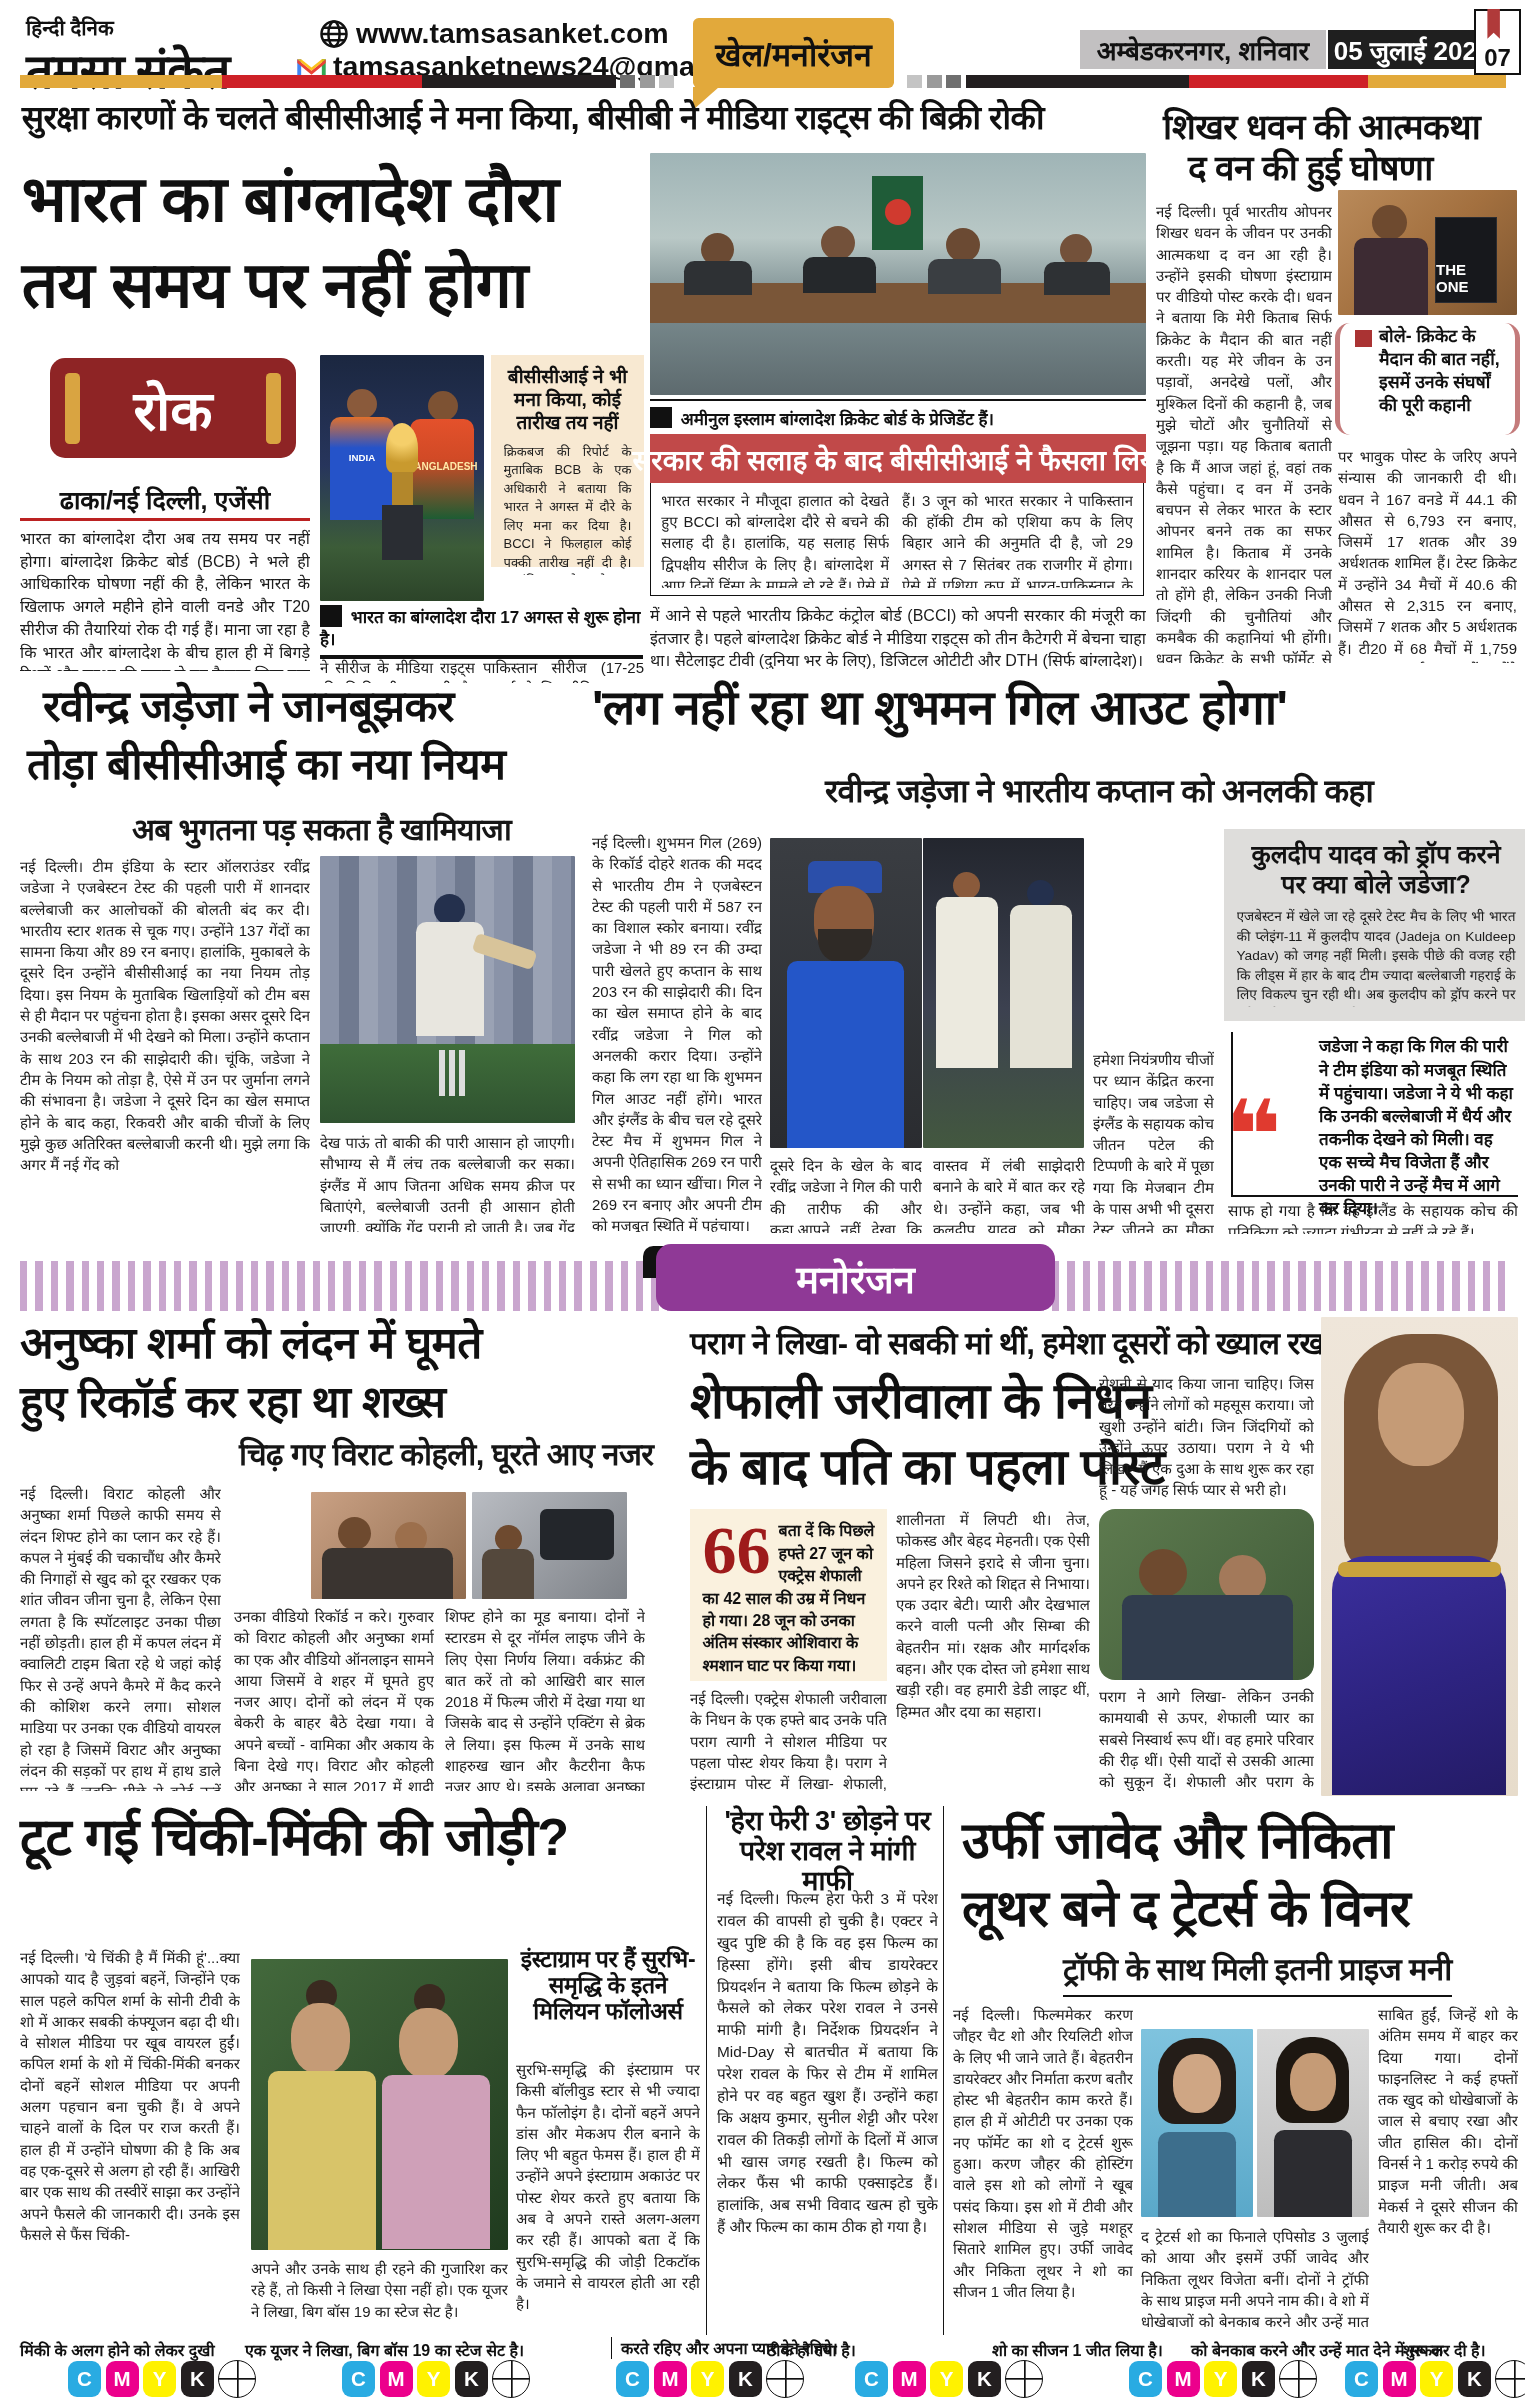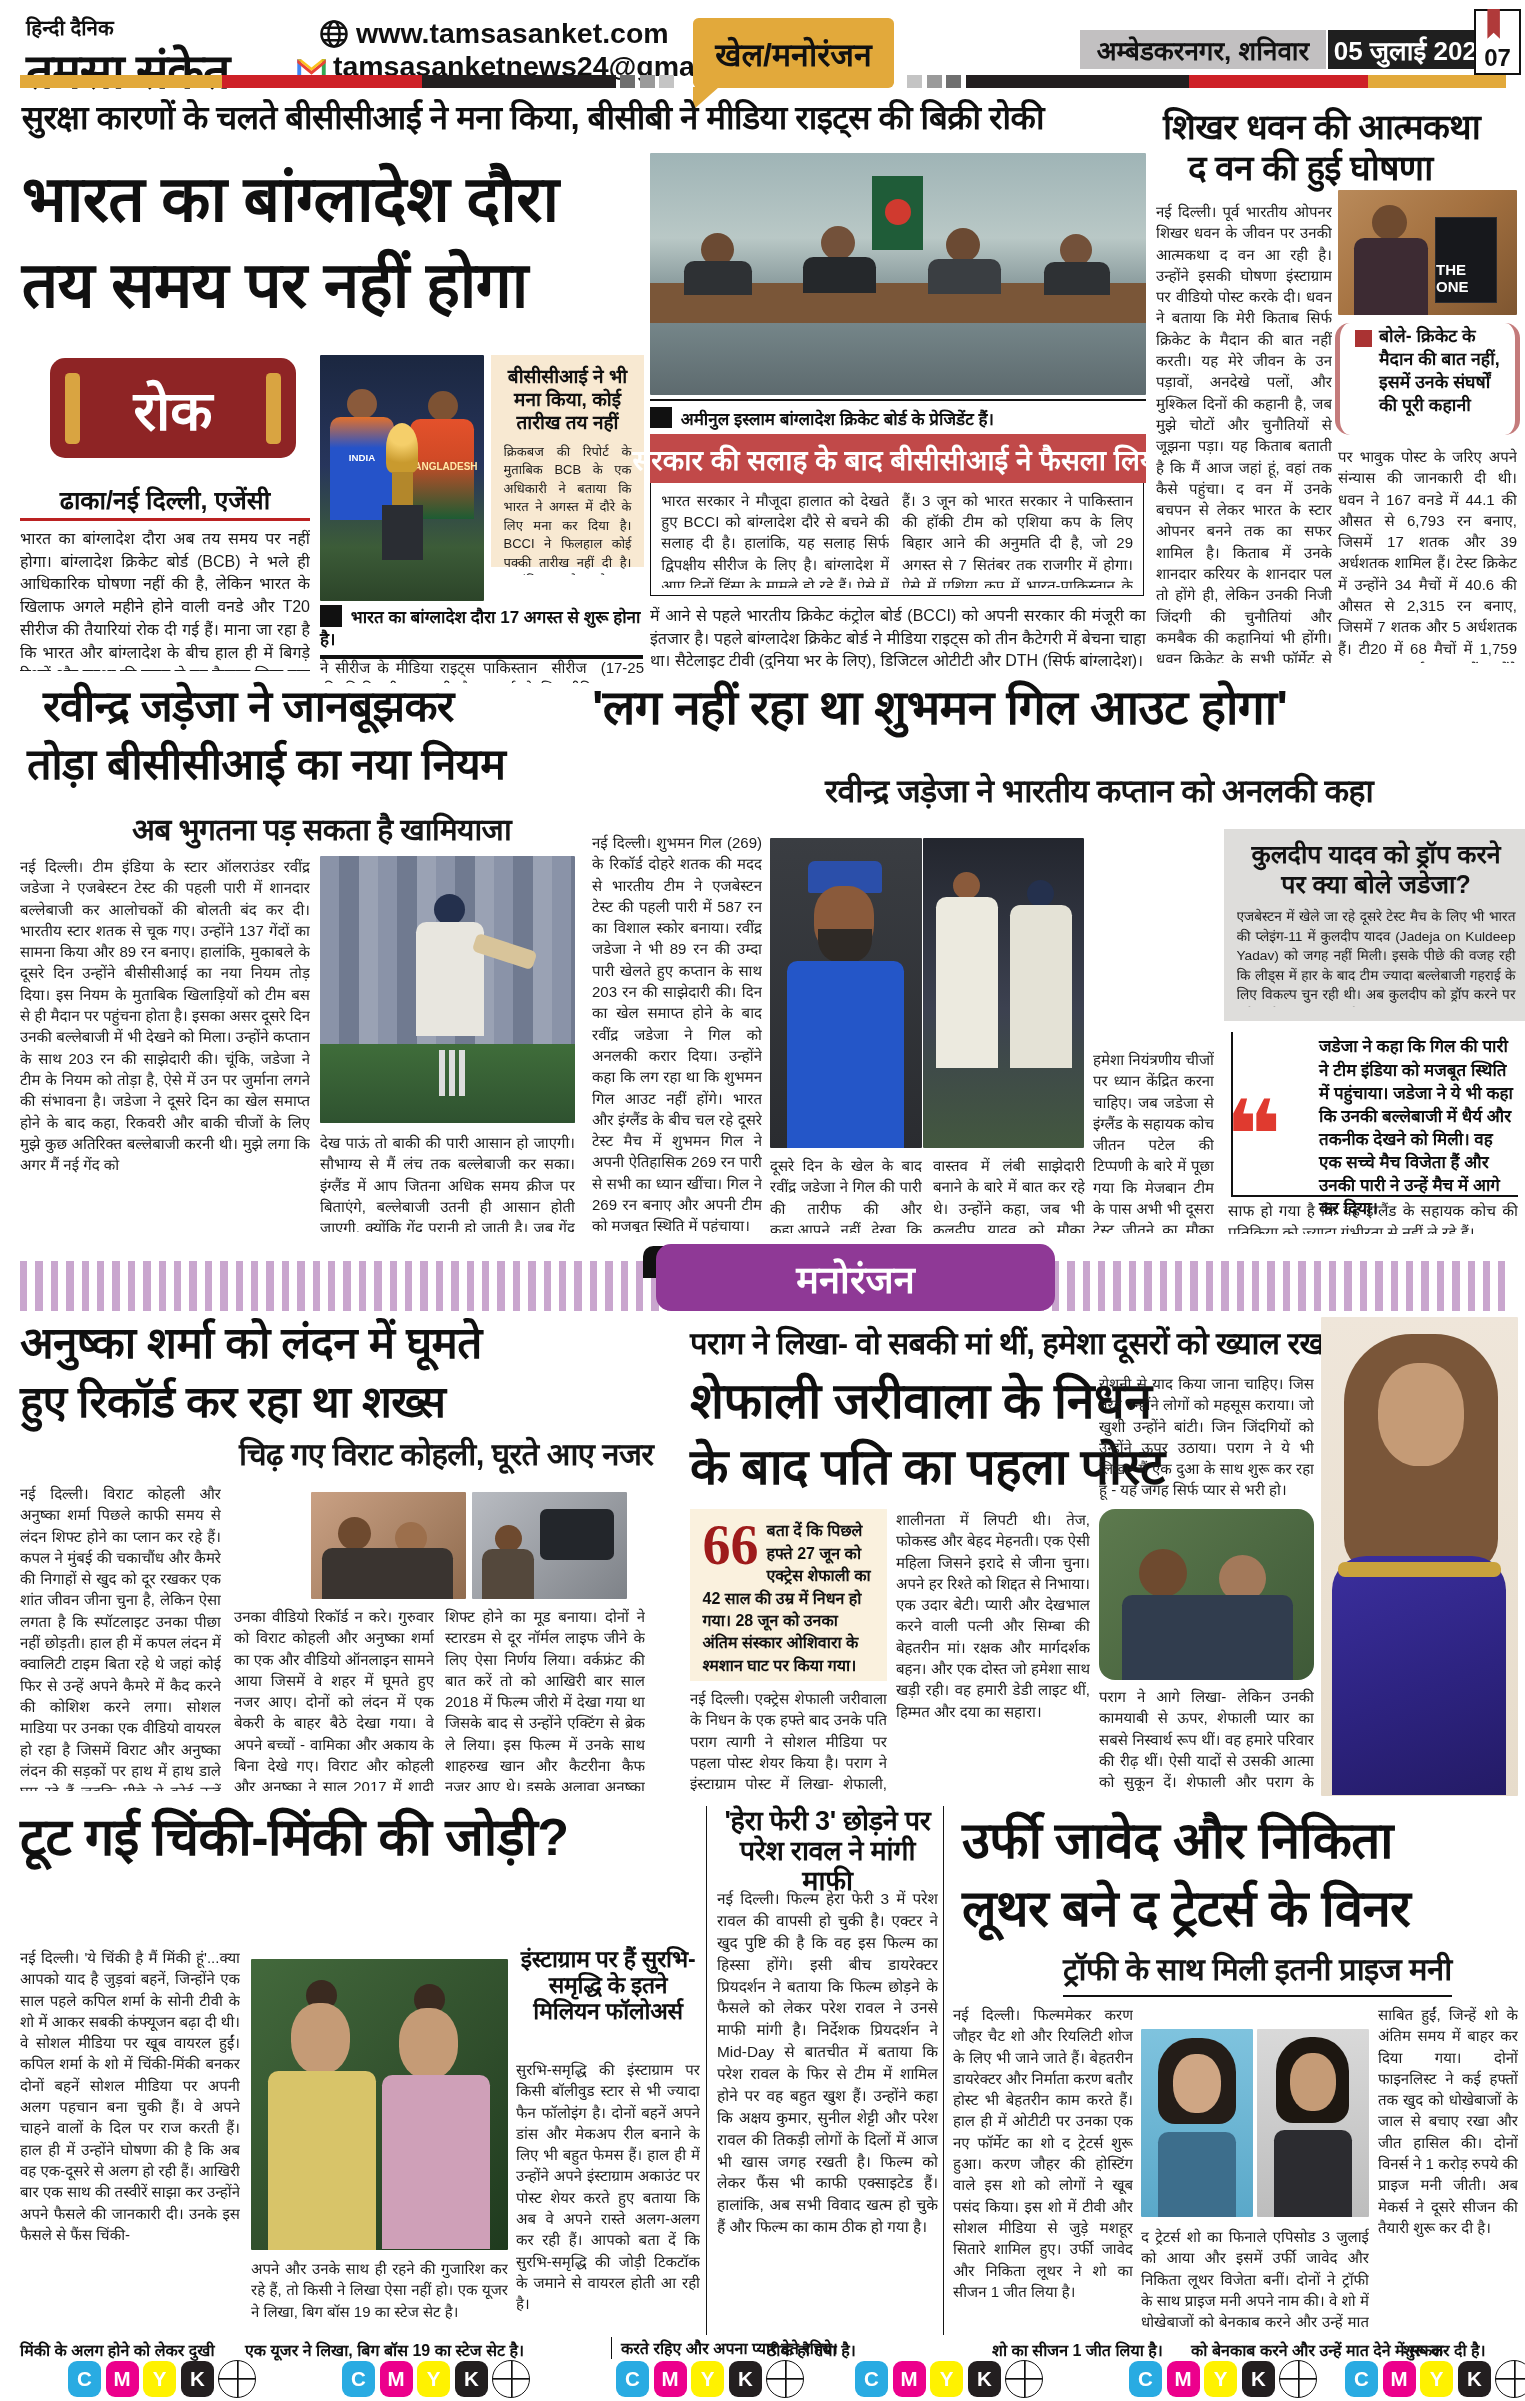--- a/index.html
+++ b/index.html
@@ -244,21 +244,21 @@
     <div class="ph-head" style="left:23px;top:33px;width:27px;height:27px;background:#6e4a2f;"></div>
     <div class="ph-body" style="left:10.3px;top:57px;width:52px;height:50px;background:#54483c;"></div>
   </div>
   <div class="abs txt" style="left:234px;top:1606px;width:200px;height:185px;">उनका वीडियो रिकॉर्ड न करे। गुरुवार को विराट कोहली और अनुष्का शर्मा का एक और वीडियो ऑनलाइन सामने आया जिसमें वे शहर में घूमते हुए नजर आए। दोनों को लंदन में एक बेकरी के बाहर बैठे देखा गया। वे अपने बच्चों - वामिका और अकाय के बिना देखे गए। विराट और कोहली और अनुष्का ने साल 2017 में शादी की थी। दोनों के दो बच्चे वामिका और अकाय हैं। दूसरे बेबी के जन्म के बाद कपल ने लंदन</div>
   <div class="abs txt" style="left:445px;top:1606px;width:200px;height:185px;">शिफ्ट होने का मूड बनाया। दोनों ने स्टारडम से दूर नॉर्मल लाइफ जीने के लिए ऐसा निर्णय लिया। वर्कफ्रंट की बात करें तो को आखिरी बार साल 2018 में फिल्म जीरो में देखा गया था जिसके बाद से उन्होंने एक्टिंग से ब्रेक ले लिया। इस फिल्म में उनके साथ शाहरुख खान और कैटरीना कैफ नजर आए थे। इसके अलावा अनुष्का ने क्रिकेट के दिग्गज झूलन गोस्वामी के जीवन पर आधारित एक बायोग्राफी फिल्म में भी काम कर चुकी हैं जिसका नाम चकदा एक्सप्रेस है।</div>
 
   <div class="abs hl" style="left:690px;top:1328px;font-size:31px;">पराग ने लिखा- वो सबकी मां थीं, हमेशा दूसरों को ख्याल रखती थीं</div>
   <div class="abs hl" style="left:690px;top:1441px;font-size:50px;">के बाद पति का पहला पोस्ट</div>
   <div class="abs hl" style="left:690px;top:1375px;font-size:50px;">शेफाली जरीवाला के निधन</div>
   <div class="abs boxpad" style="left:690px;top:1509px;width:197px;height:172px;background:#FAF1DE;">
-    <span style="float:left;font-size:56px;line-height:0.9;font-weight:800;color:#9E1B1B;margin-right:8px;font-family:'Liberation Serif','DejaVu Serif',serif;">66</span>
+    <span style="float:left;font-size:68px;line-height:0.9;font-weight:800;color:#9E1B1B;margin-right:8px;font-family:'Liberation Serif','DejaVu Serif',serif;">66</span>
     <span style="font-size:16px;font-weight:700;line-height:1.4;">बता दें कि पिछले हफ्ते 27 जून को एक्ट्रेस शेफाली का 42 साल की उम्र में निधन हो गया। 28 जून को उनका अंतिम संस्कार ओशिवारा के श्मशान घाट पर किया गया।</span>
   </div>
   <div class="abs txt" style="left:690px;top:1688px;width:197px;height:103px;">नई दिल्ली। एक्ट्रेस शेफाली जरीवाला के निधन के एक हफ्ते बाद उनके पति पराग त्यागी ने सोशल मीडिया पर पहला पोस्ट शेयर किया है। पराग ने इंस्टाग्राम पोस्ट में लिखा- शेफाली, मेरी परी - 'कांटा लगा' दिवा से कहीं ज्यादा।</div>
   <div class="abs txt" style="left:896px;top:1509px;width:194px;height:282px;">शालीनता में लिपटी थी। तेज, फोकस्ड और बेहद मेहनती। एक ऐसी महिला जिसने इरादे से जीना चुना। अपने हर रिश्ते को शिद्दत से निभाया। एक उदार बेटी। प्यारी और देखभाल करने वाली पत्नी और सिम्बा की बेहतरीन मां। रक्षक और मार्गदर्शक बहन। और एक दोस्त जो हमेशा साथ खड़ी रही। वह हमारी डेडी लाइट थीं, हिम्मत और दया का सहारा।</div>
   <div class="abs txt" style="left:1099px;top:1373px;width:215px;height:129px;">रोशनी से याद किया जाना चाहिए। जिस तरह उन्होंने लोगों को महसूस कराया। जो खुशी उन्होंने बांटी। जिन जिंदगियों को उन्होंने ऊपर उठाया। पराग ने ये भी लिखा- मैं एक दुआ के साथ शुरू कर रहा हूं - यह जगह सिर्फ प्यार से भरी हो।</div>
   <div class="photo" style="left:1099px;top:1509px;width:215px;height:171px;border-radius:16px;background:linear-gradient(135deg,#5d7a4e 0%,#3f5a38 100%);">
     <div class="ph-head" style="left:40px;top:40px;width:48px;height:48px;background:#6e4a2f;"></div>
     <div class="ph-head" style="left:120px;top:46px;width:47px;height:47px;background:#a3795a;"></div>
     <div class="ph-body" style="left:23px;top:86px;width:171px;height:86px;background:#313d4e;"></div>
   </div>

